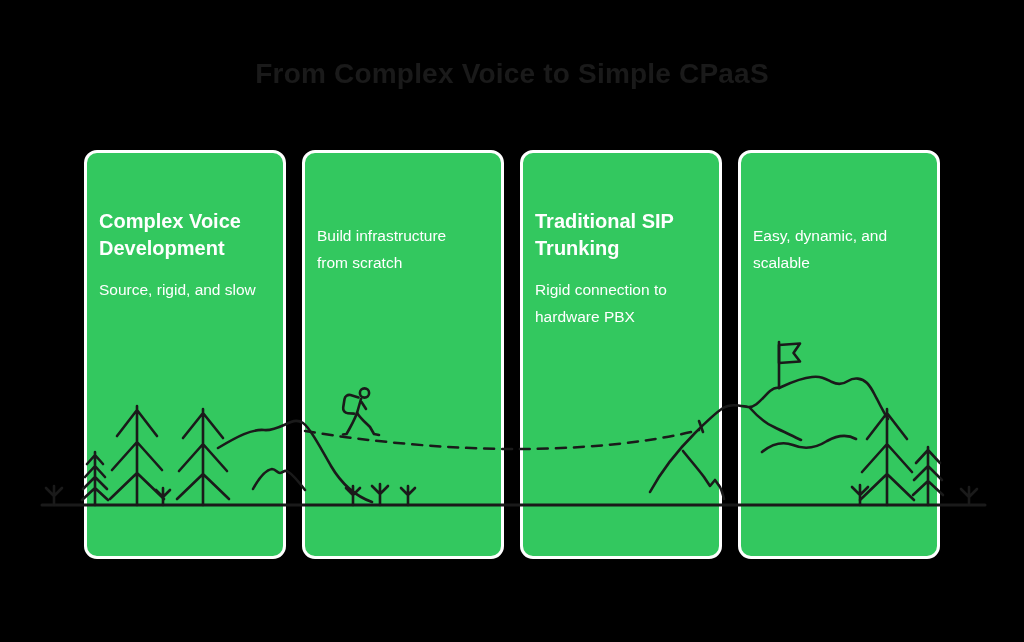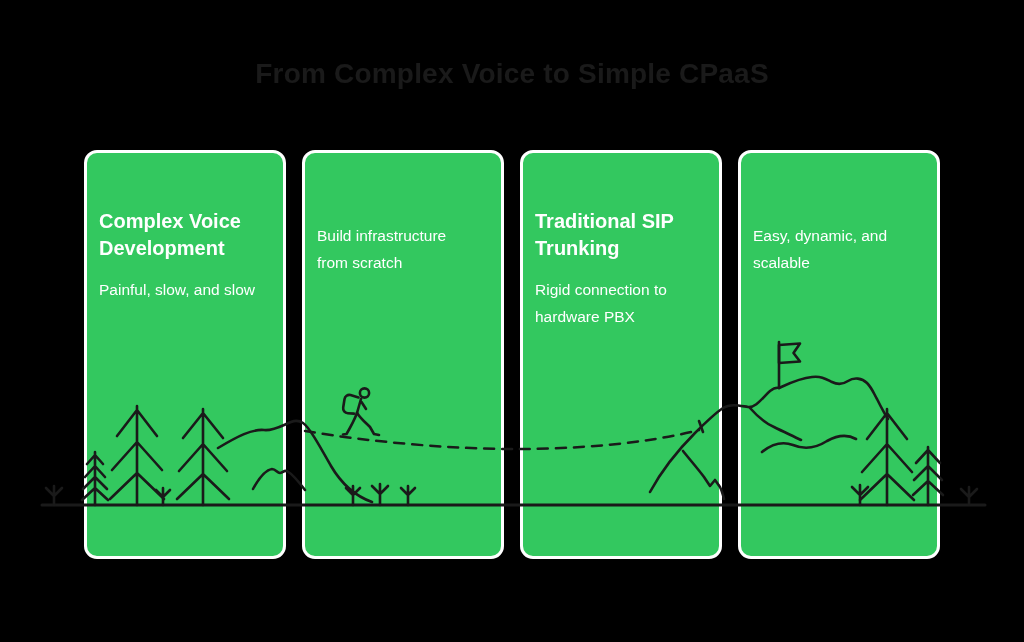--- a/index.html
+++ b/index.html
@@ -40,21 +40,21 @@
 <body>
 
 <div class="stage">
 
   <h1 class="title">From Complex Voice to Simple CPaaS</h1>
 
   <div class="cards">
     <section class="card">
       <h2 class="card-title">Complex Voice
 Development</h2>
-      <p class="card-sub">Painful, slow, and slow</p>
+      <p class="card-sub">Source, rigid, and slow</p>
     </section>
     <section class="card">
       <p class="card-sub">Build infrastructure
 from scratch</p>
     </section>
     <section class="card">
       <h2 class="card-title">Traditional SIP
 Trunking</h2>
       <p class="card-sub">Rigid connection to
 hardware PBX</p>

